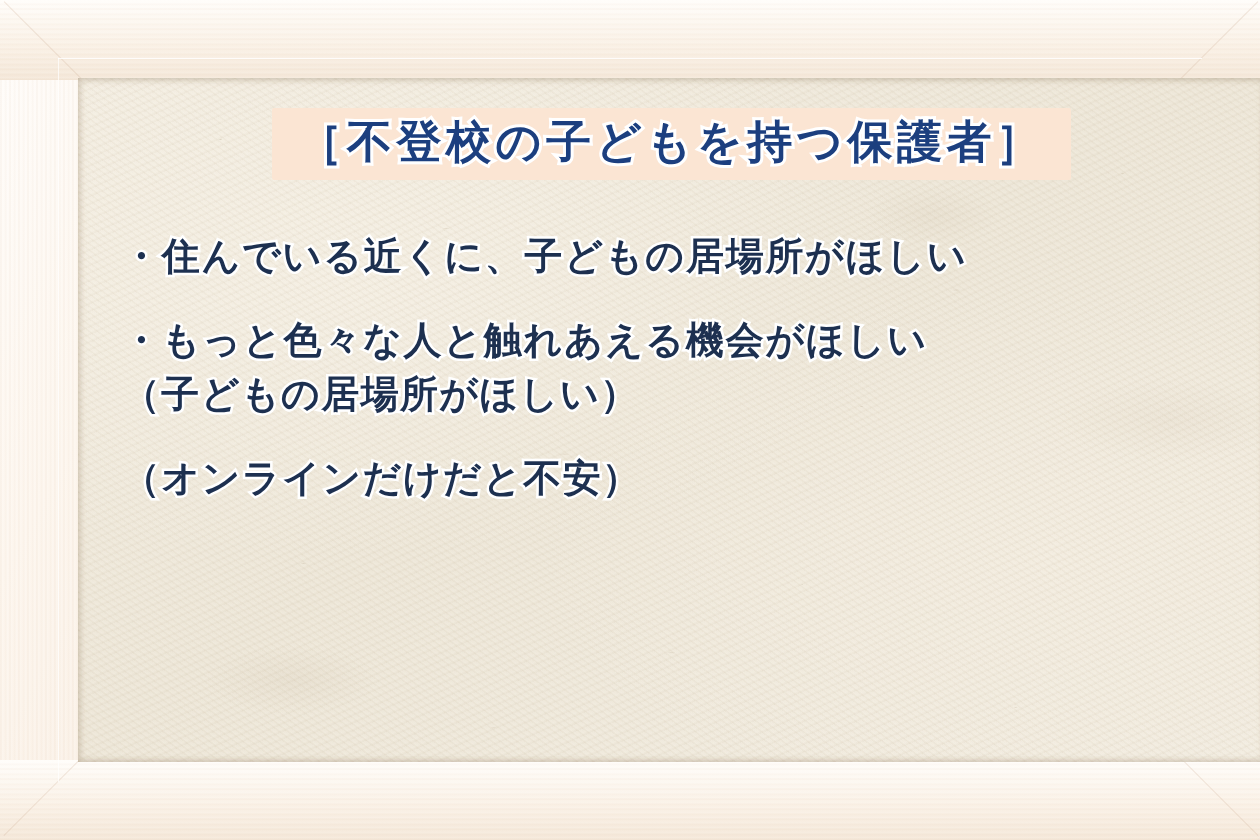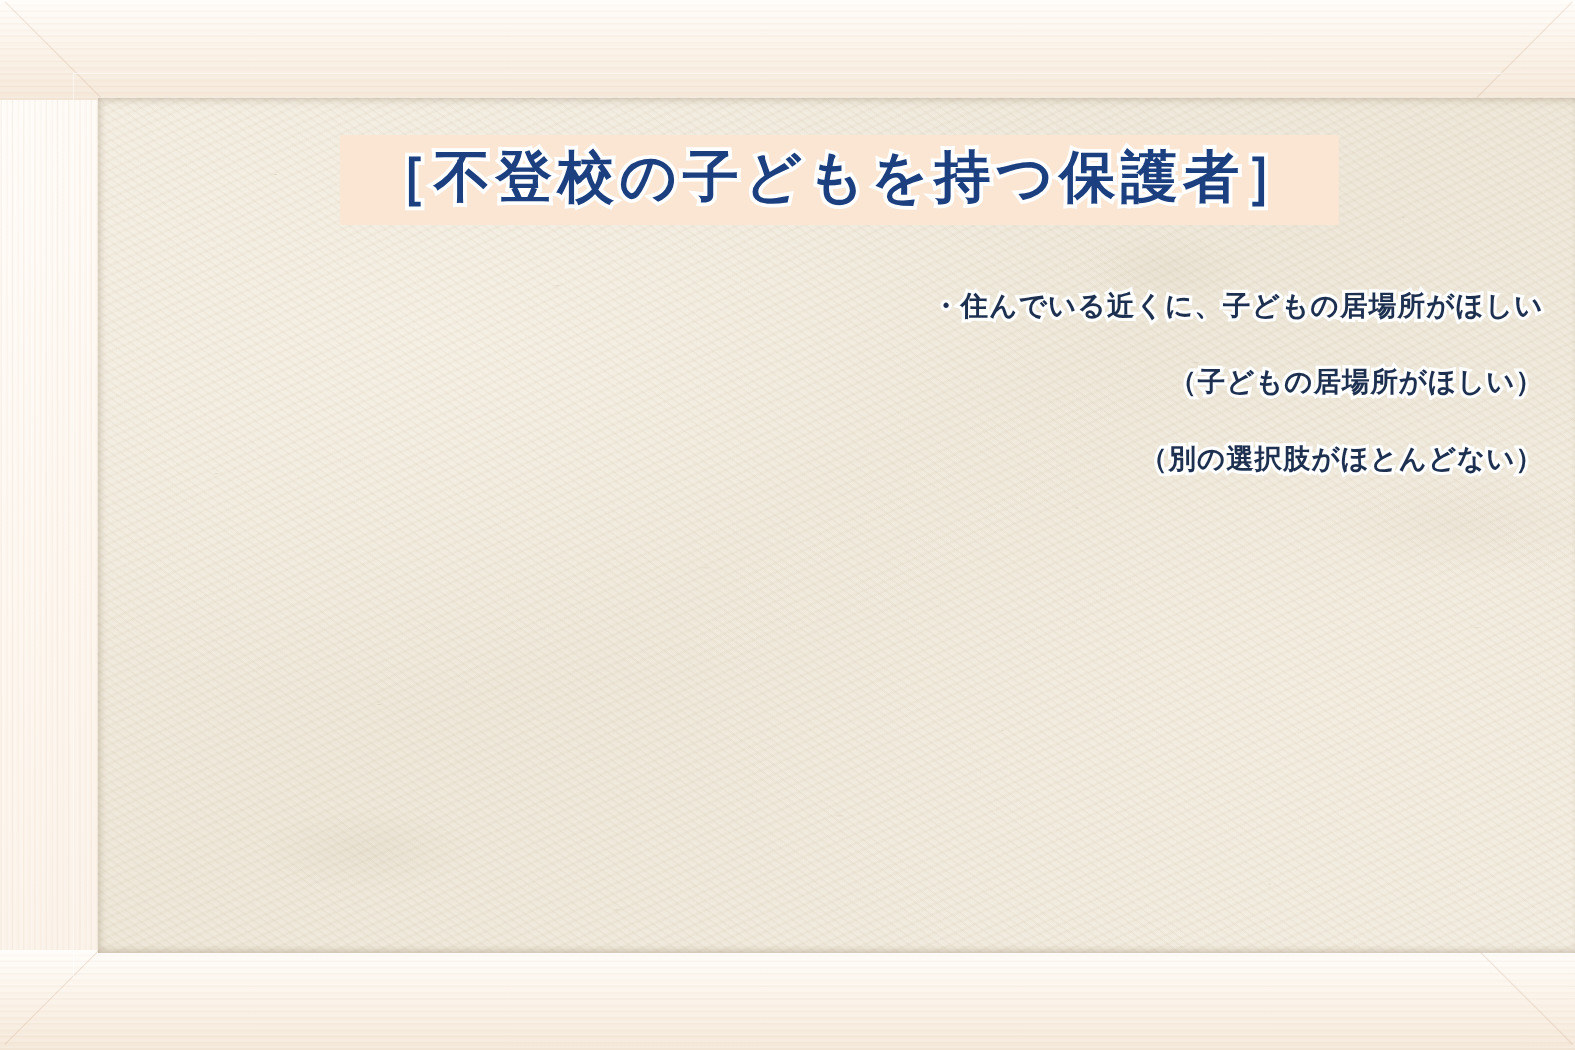--- a/index.html
+++ b/index.html
@@ -210,29 +210,28 @@
     position: absolute;
     left: 44px;
     top: 152px;
     right: 30px;
   }
   .bullet-block {
     margin-bottom: 30px;
   }
   .bullet-block:last-child { margin-bottom: 0; }
   .bullet-line {
-    font-size: 22px;
+    font-size: 38px;
     font-weight: 700;
     letter-spacing: 0.045em;
     line-height: 1.42;
     color: #1d3050;
     white-space: nowrap;
     -webkit-text-stroke: 5px #ffffff;
     paint-order: stroke fill;
-    text-align: right;
   }
   .bullet-line.sub {
     letter-spacing: 0.035em;
   }
 </style>
 </head>
 <body>
 
 <div class="canvas">
 
@@ -257,23 +256,24 @@
     </div>
 
     <div class="bullets">
 
       <div class="bullet-block">
         <div class="bullet-line main">・住んでいる近くに、子どもの居場所がほしい</div>
       </div>
 
 
       <div class="bullet-block">
+        <div class="bullet-line main">・もっと色々な人と触れあえる機会がほしい</div>
         <div class="bullet-line sub">（子どもの居場所がほしい）</div>
       </div>
 
       <div class="bullet-block">
-        <div class="bullet-line sub">（別の選択肢がほとんどない）</div>
+        <div class="bullet-line sub">（オンラインだけだと不安）</div>
       </div>
 
     </div>
   </div>
 
 </div>
 
 </body></html>

